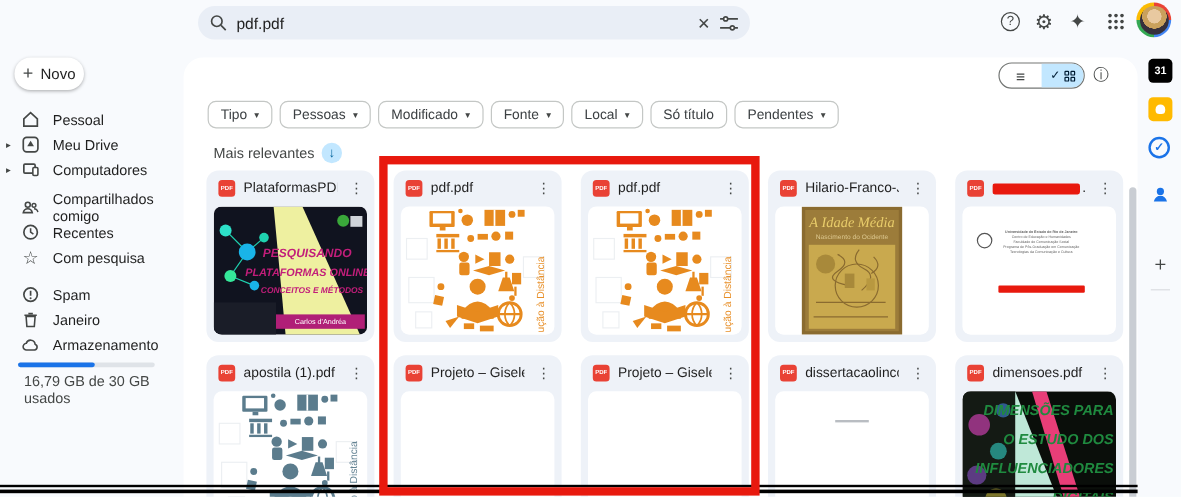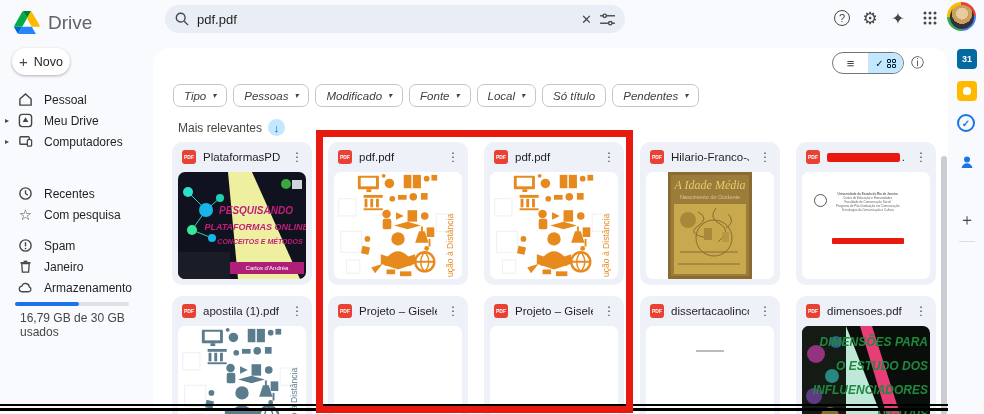--- a/index.html
+++ b/index.html
@@ -47,21 +47,21 @@
   #page-title { position:absolute; left:20px; top:6px; font-size:16.5px; color:#3c4043; }
   #view-toggle { position:absolute; left:679px; top:4px; width:72px; height:22px;
     border:1px solid #747775; border-radius:11px; display:flex; overflow:hidden; }
   #view-toggle .seg { flex:1; display:flex; align-items:center; justify-content:center;
     gap:3px; font-size:11px; color:#444746; cursor:pointer; }
   #view-toggle .seg.sel { background:#c2e7ff; color:#001d35; }
   #grid-glyph { display:inline-grid; grid-template-columns:4px 4px; gap:1px; }
   #grid-glyph span { width:4px; height:4px; border:1px solid #001d35; border-radius:1px; }
   #info-btn { position:absolute; left:758px; top:6px; font-size:13px; color:#444746; cursor:pointer; }
 
-  #chips { position:absolute; left:20px; top:36px; display:flex; gap:6px;font-style:italic; }
+  #chips { position:absolute; left:20px; top:36px; display:flex; gap:6px; }
   .chip { height:23px; border:1px solid #c4c7c5; border-radius:7px; background:#fff;
     display:flex; align-items:center; gap:6px; padding:0 10px; font-size:11.5px;
     color:#3c4043; cursor:pointer; white-space:nowrap; }
   .chip .arr { font-size:8px; color:#444746; }
 
   #sort-row { position:absolute; left:25px; top:71px; display:flex; align-items:center;
     gap:6px; font-size:12px; color:#444746;justify-content:center; }
   #sort-dir { width:17px; height:17px; border-radius:50%; background:#c2e7ff; color:#00639b;
     font-size:11px; display:flex; align-items:center; justify-content:center; cursor:pointer; }
 
@@ -89,42 +89,31 @@
   #annotation-rect { position:absolute; left:316px; top:130px; width:317px; height:283px;
     border:7px solid #e8190e; z-index:50; pointer-events:none; }
 
   #content-scrollbar { position:absolute; left:941px; top:108px; width:6px; height:306px;
     background:#c9cdd3; border-radius:3px; z-index:30; cursor:pointer; }
 
   
   #app-panel { position:absolute; left:950px; top:48px; width:34px; height:366px; }
   .panel-icon { position:absolute; left:7px; width:20px; height:20px; display:flex;
     align-items:center; justify-content:center; cursor:pointer; }
-  #cal-icon { background:#0369a1; border-radius:4px; color:#fff; font-size:9px; font-weight:bold; }
+  #cal-icon { background:#000000; border-radius:4px; color:#fff; font-size:9px; font-weight:bold; }
   #keep-icon { background:#ffba00; border-radius:4px; }
   #keep-icon .bulb { width:8px; height:8px; background:#fff; border-radius:50% 50% 40% 40%; }
   #tasks-icon { border:2px solid #1a73e8; border-radius:50%; color:#1a73e8; font-size:10px; font-weight:bold; width:18px; height:18px; }
   #panel-divider { position:absolute; left:9px; top:193px; width:16px; height:1px; background:#dadce0; }
   #panel-plus { color:#444746; font-size:16px; }
 </style>
 </head>
 <body>
 
 <div id="topbar">
-  <div id="brand">
-    <svg width="26" height="23" viewBox="0 0 87.3 78">
-      <path fill="#0066da" d="M6.6 66.85l3.85 6.65c.8 1.4 1.95 2.5 3.3 3.3l13.75-23.8H0c0 1.55.4 3.1 1.2 4.5z"></path>
-      <path fill="#00ac47" d="M43.65 25L29.9 1.2c-1.35.8-2.5 1.9-3.3 3.3l-25.4 44A9.06 9.06 0 000 53h27.5z"></path>
-      <path fill="#00832d" d="M43.65 25l13.75-23.8c-1.35-.8-2.9-1.2-4.5-1.2H34.4c-1.6 0-3.15.45-4.5 1.2z"></path>
-      <path fill="#2684fc" d="M59.8 53H27.5L13.75 76.8c1.35.8 2.9 1.2 4.5 1.2h50.8c1.6 0 3.15-.45 4.5-1.2z"></path>
-      <path fill="#ffba00" d="M73.4 26.5l-12.7-22c-.8-1.4-1.95-2.5-3.3-3.3L43.65 25 59.8 53h27.45c0-1.55-.4-3.1-1.2-4.5z"></path>
-      <path fill="#ea4335" d="M73.55 76.8c1.35-.8 2.5-1.9 3.3-3.3l1.6-2.75 7.65-13.25c.8-1.4 1.2-2.95 1.2-4.5H59.8z" opacity="0"></path>
-    </svg>
-    <span class="app-name">Drive</span>
-  </div>
 
   <div id="searchbar">
     <svg width="14" height="14" viewBox="0 0 16 16">
       <circle cx="6.5" cy="6.5" r="5" fill="none" stroke="#444746" stroke-width="1.6"></circle>
       <line x1="10.5" y1="10.5" x2="15" y2="15" stroke="#444746" stroke-width="1.6"></line>
     </svg>
     <input readonly="" value="pdf.pdf" style="">
     <span style="color:#444746;font-size:13px;cursor:pointer">✕</span>
     <svg width="15" height="13" viewBox="0 0 16 14" style="cursor:pointer">
       <g stroke="#444746" stroke-width="1.5" fill="none">
@@ -183,20 +172,29 @@
   </div>
   <div class="nav-item" style="top:83px">
     <span class="chev">▸</span>
     <svg width="15" height="15" viewBox="0 0 16 16">
       <rect x="2" y="3" width="10" height="8" rx="1" fill="none" stroke="#444746" stroke-width="1.5"></rect>
       <rect x="10" y="6" width="4.5" height="7" rx="1" fill="#fff" stroke="#444746" stroke-width="1.4"></rect>
     </svg>
     <span>Computadores</span>
   </div>
 
+  <div class="nav-item" style="top:114px">
+    <svg width="15" height="15" viewBox="0 0 16 16">
+      <circle cx="5.5" cy="6" r="2.2" fill="none" stroke="#444746" stroke-width="1.4"></circle>
+      <circle cx="11" cy="6.5" r="1.7" fill="none" stroke="#444746" stroke-width="1.3"></circle>
+      <path d="M1.5 13c.5-2.4 2-3.5 4-3.5s3.5 1.1 4 3.5z" fill="none" stroke="#444746" stroke-width="1.4"></path>
+      <path d="M11 9.5c1.8 0 3 .9 3.5 3" fill="none" stroke="#444746" stroke-width="1.3"></path>
+    </svg>
+    <span>Compartilhados comigo</span>
+  </div>
   <div class="nav-item" style="top:135px">
     <svg width="15" height="15" viewBox="0 0 16 16">
       <circle cx="8" cy="8" r="6" fill="none" stroke="#444746" stroke-width="1.5"></circle>
       <path d="M8 4.5V8l2.5 1.8" fill="none" stroke="#444746" stroke-width="1.4"></path>
     </svg>
     <span>Recentes</span>
   </div>
   <div class="nav-item" style="top:156px">
     <span style="font-size:15px;color:#444746;width:15px;text-align:center">☆</span>
     <span>Com pesquisa</span>

